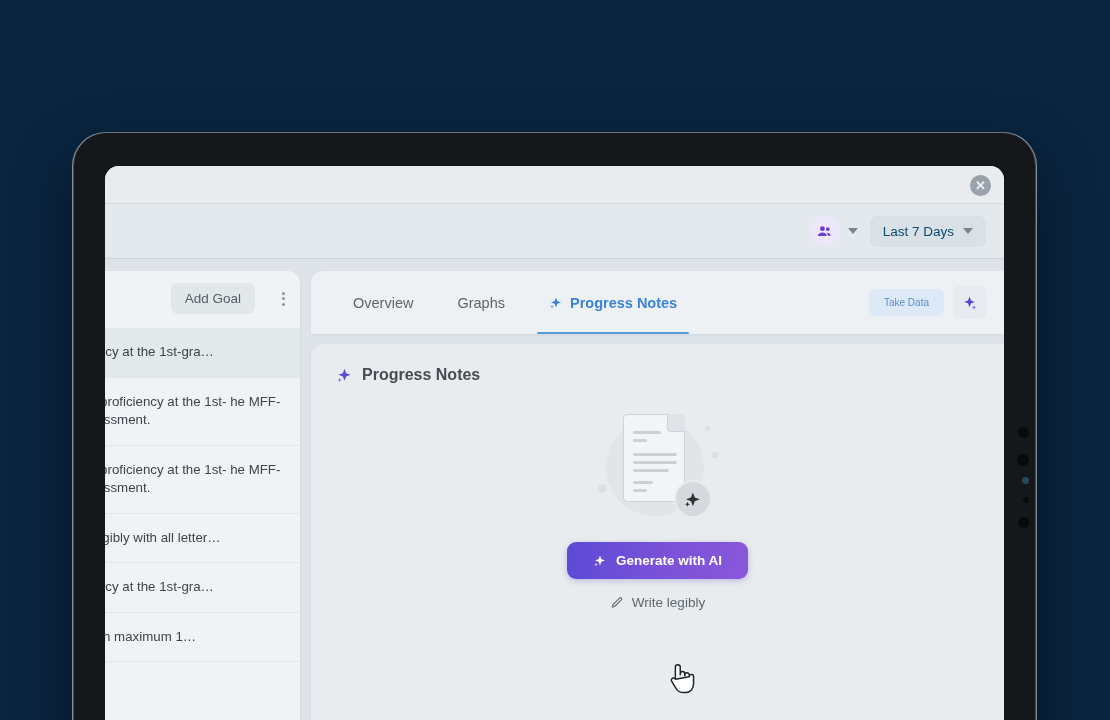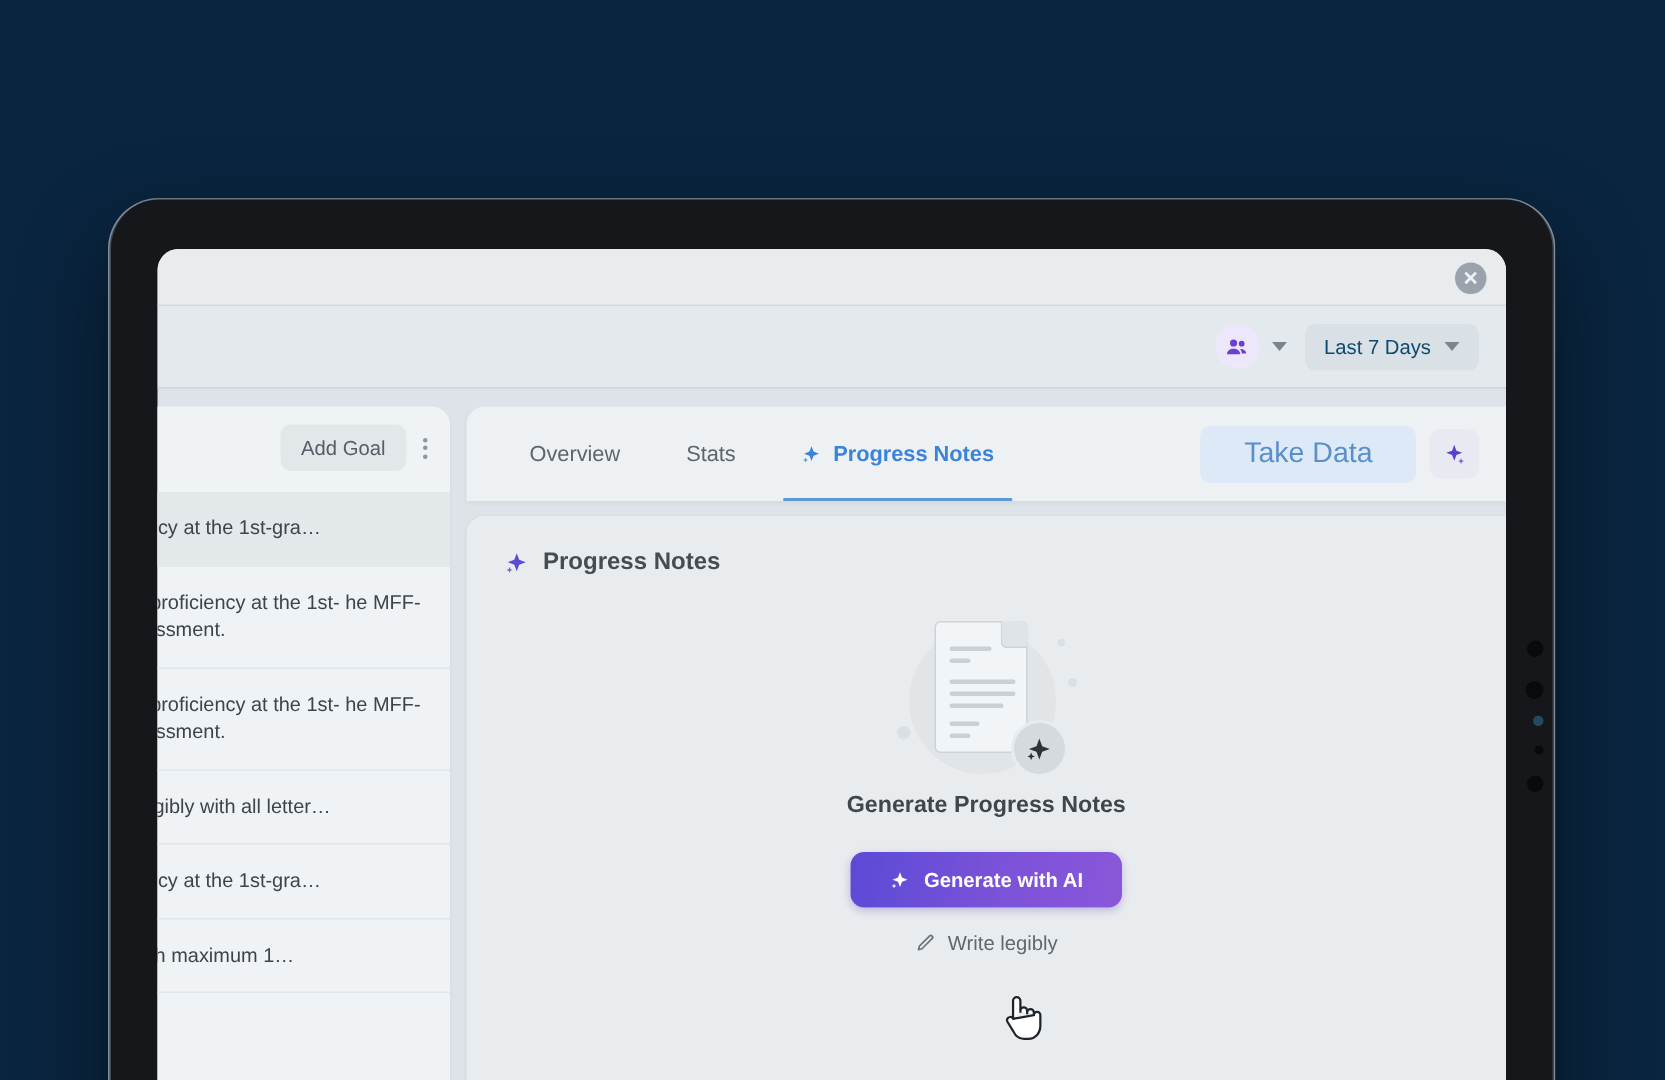--- a/index.html
+++ b/index.html
@@ -148,21 +148,21 @@
     display: flex;
     flex-direction: column;
     flex: none;
     overflow: hidden;
     box-shadow: 0 1px 3px rgba(40,60,80,.06);
   }
   .sidebar-head {
     display: flex;
     align-items: center;
     justify-content: flex-end;
-    gap: 6px;
+    gap: 22px;
     padding: 12px 10px 14px 0;
   }
   .add-goal-btn {
     background: #e2e7ea;
     color: #555e66;
     font-size: 13.5px;
     padding: 8px 14px;
     border-radius: 7px;
     border: none;
     cursor: pointer;
@@ -241,22 +241,22 @@
   }
   .tab-actions {
     display: flex;
     align-items: center;
     gap: 9px;
     padding-right: 18px;
   }
   .take-data-btn {
     background: #dde9f6;
     color: #5b8fc9;
-    font-size: 19px;
-    padding: 8px 29px;
+    font-size: 10px;
+    padding: 8px 15px;
     border-radius: 7px;
     border: none;
     cursor: pointer;
     font-family: inherit;
   }
   .spark-btn {
     width: 33px; height: 33px;
     border-radius: 7px;
     background: #e8eaf2;
     display: flex; align-items: center; justify-content: center;
@@ -448,21 +448,21 @@
       </div>
 
       <div class="main">
 
         <div class="tabs-card">
           <div class="tabs" id="tabs">
               <div class="tab">
                 <span>Overview</span>
               </div>
               <div class="tab">
-                <span>Stats</span>
+                <span>Graphs</span>
               </div>
               <div class="tab active">
                 <svg width="14" height="14" viewBox="0 0 24 24" fill="#3b82d9">
                   <path d="M12 2.5l2.3 6.2 6.2 2.3-6.2 2.3L12 19.5l-2.3-6.2L3.5 11l6.2-2.3z"></path>
                   <path d="M5.2 15.4l.8 2.1 2.1.8-2.1.8-.8 2.1-.8-2.1-2.1-.8 2.1-.8z" opacity=".85"></path>
                 </svg>
                 <span>Progress Notes</span>
               </div>
             </div>
           <div class="tab-actions">
@@ -501,21 +501,20 @@
                 <div class="doc-line" style="left:9px; top:74px; width:14px;"></div>
               </div>
               <div class="badge">
                 <svg width="19" height="19" viewBox="0 0 24 24" fill="#2f3338">
                   <path d="M12.5 3l2.4 6.4 6.4 2.4-6.4 2.4-2.4 6.4-2.4-6.4L3.7 11.8l6.4-2.4z"></path>
                   <path d="M5.6 14.8l.9 2.3 2.3.9-2.3.9-.9 2.3-.9-2.3-2.3-.9 2.3-.9z"></path>
                 </svg>
               </div>
             </div>
 
-            <div class="empty-title">Generate Progress Notes</div>
 
             <button class="gen-btn">
               <svg width="14" height="14" viewBox="0 0 24 24" fill="#ffffff">
                 <path d="M12 2.5l2.3 6.2 6.2 2.3-6.2 2.3L12 19.5l-2.3-6.2L3.5 11l6.2-2.3z"></path>
                 <path d="M5.2 15.4l.8 2.1 2.1.8-2.1.8-.8 2.1-.8-2.1-2.1-.8 2.1-.8z" opacity=".9"></path>
               </svg>
               <span>Generate with AI</span>
             </button>
 
             <div class="write-row">

